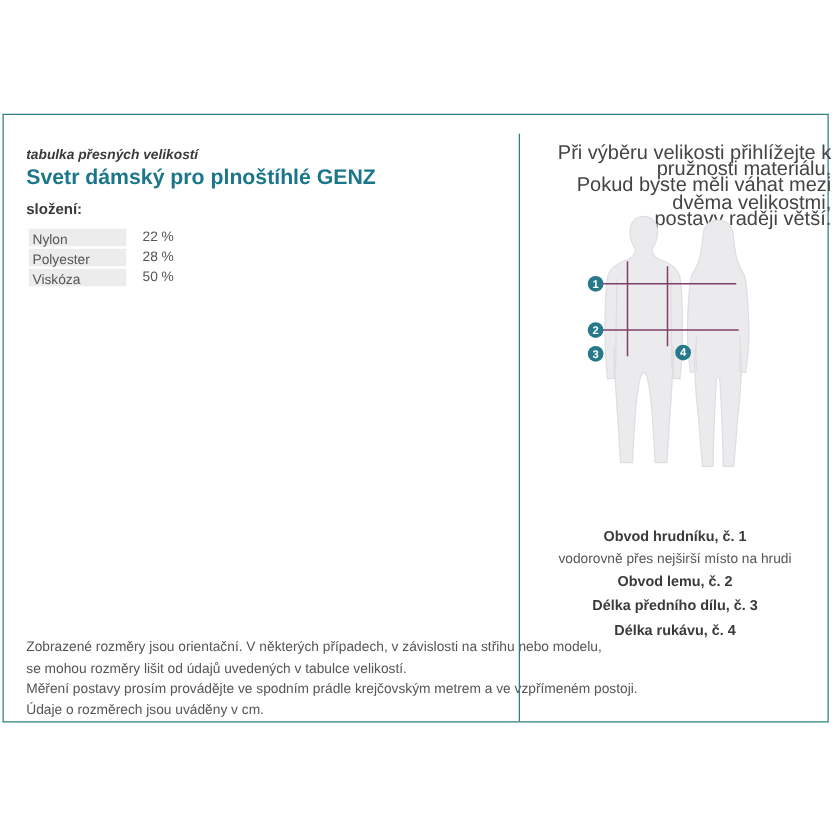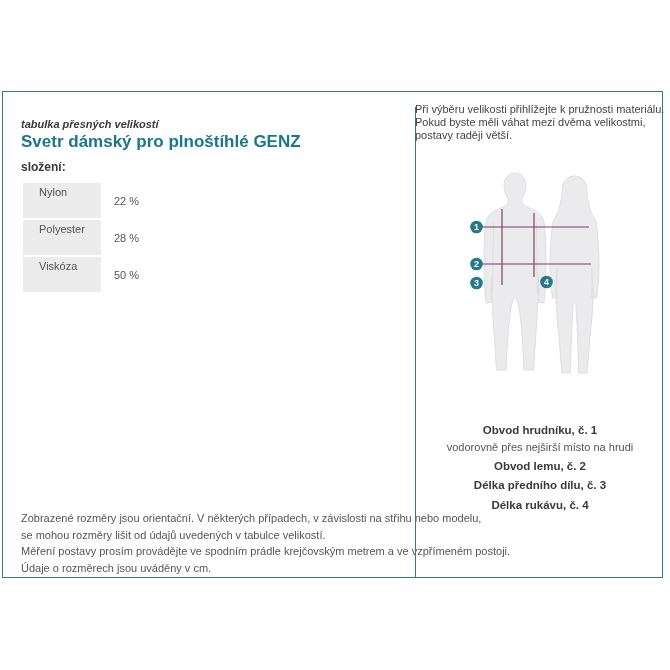--- a/index.html
+++ b/index.html
@@ -24,34 +24,34 @@
     position:absolute;left:18px;top:40px;
     font-size:17px;font-weight:bold;color:#1a768b;
   }
   .comp-label{
     position:absolute;left:18px;top:68px;
     font-size:12px;font-weight:bold;color:#3a3a3a;text-align:center;
   }
   .comp-table{position:absolute;left:20px;top:91px;}
   .comp-row{display:flex;align-items:center;margin-bottom:2px;}
   .comp-cell-label{
-    width:78px;height:35px;background:#ececec;
+    width:78px;height:14px;background:#ececec;
     font-size:11px;color:#555;line-height:19px;
-    padding-left:16px;box-sizing:border-box;
+    padding-left:3px;box-sizing:border-box;
   }
   .comp-cell-value{
     font-size:11px;color:#555;margin-left:13px;
   }
   .disclaimer{
     position:absolute;left:18px;top:418px;
     font-size:11px;color:#555;line-height:16.5px;
   }
   .intro{
-    position:absolute;left:412px;top:11px;width:250px;
-    text-align:left;font-size:11px;color:#444;line-height:13.2px;
+    position:absolute;left:412px;top:24px;width:250px;
+    text-align:right;font-size:16px;color:#444;line-height:13.2px;
   }
   .diagram{position:absolute;left:453px;top:74px;}
   .mlabel{
     position:absolute;left:412px;width:250px;text-align:center;
     font-size:11px;color:#3a3a3a;margin-top:32px;
   }
   .mlabel.bold{font-weight:bold;font-size:11.5px;}
   .mlabel.sub{color:#555;}
   .ml-1{top:300px;} .ml-2{top:317px;} .ml-3{top:336px;}
   .ml-4{top:355px;} .ml-5{top:375px;}

